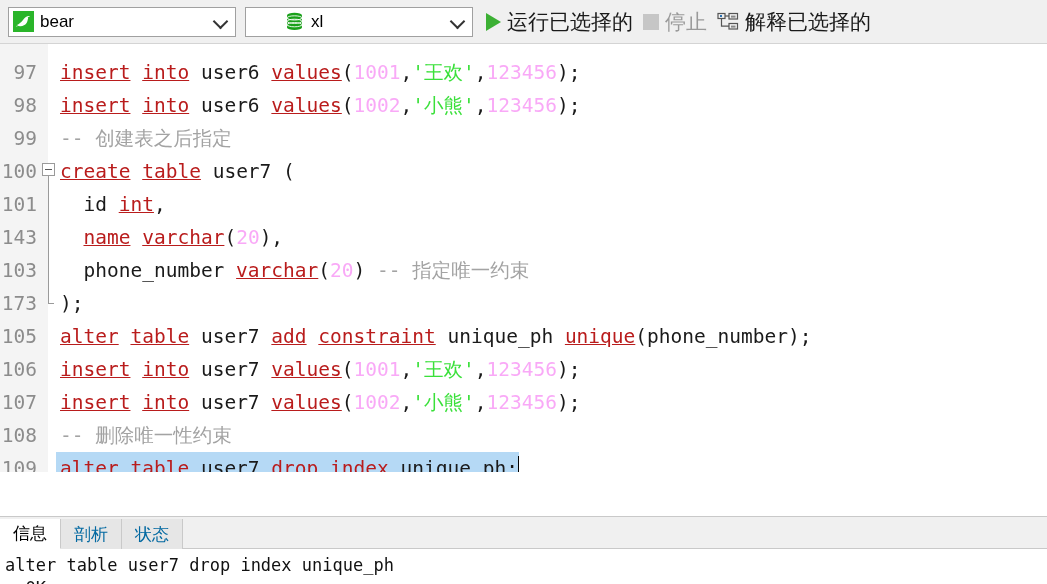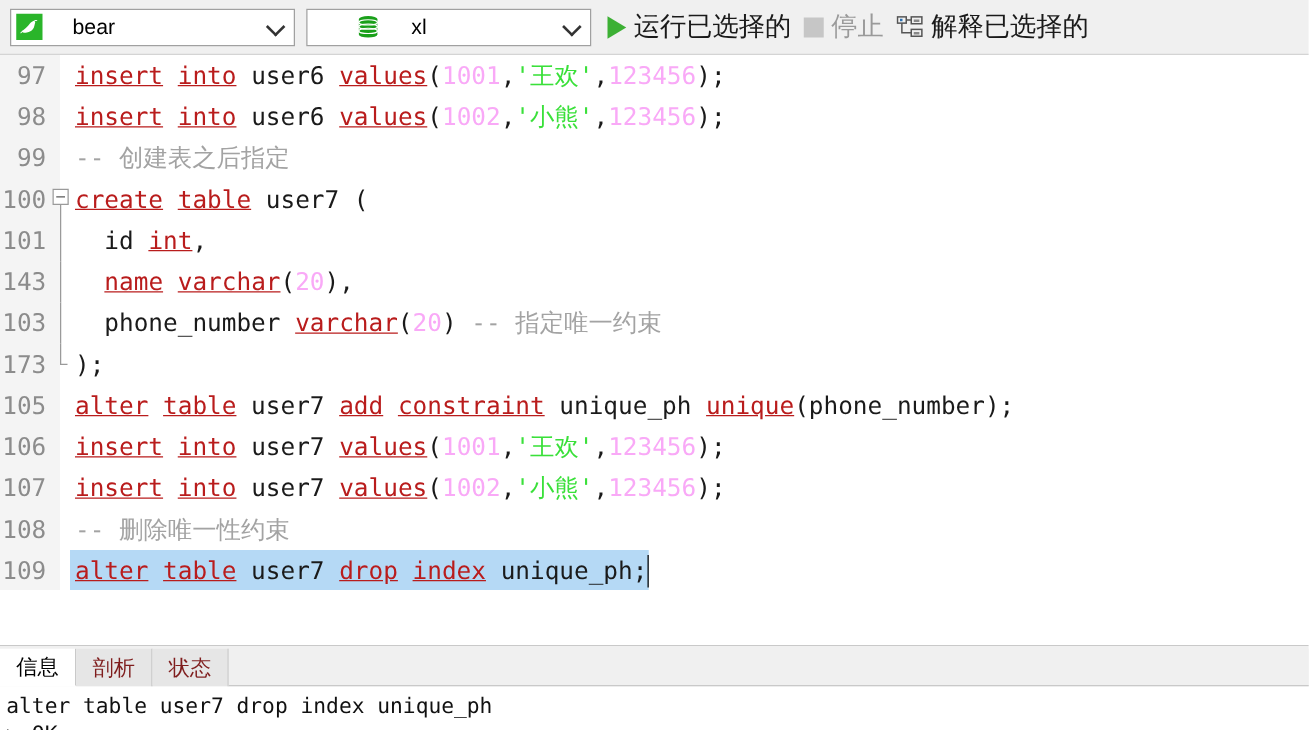--- a/index.html
+++ b/index.html
@@ -37,21 +37,21 @@
     padding: 0 0 0 4px;
     margin-right: 9px;
     cursor: default;
   }
   .combo.conn { width: 228px; }
   .combo.db   { width: 228px; padding-left: 38px; }
 
   .combo-label {
     font-size: 17px;
     color: #000;
-    margin-left: 24px;
+    margin-left: 6px;
     line-height: 1;
     white-space: nowrap;
     overflow: hidden;
   }
   .chevron {
     position: absolute;
     right: 9px;
     top: 50%;
     width: 9px;
     height: 9px;
@@ -117,20 +117,21 @@
     position: absolute;
     left: 0; top: 0; bottom: 0;
     width: 48px;
     background: #f4f4f4;
   }
   .code {
     position: relative;
     font-family: "DejaVu Sans Mono", monospace;
     font-size: 19.5px;
     line-height: 33px;
+    margin-top: 12px;
   }
   .line {
     position: relative;
     height: 33px;
     display: flex;
     align-items: center;
     white-space: pre;
   }
   .ln {
     width: 41px;
@@ -233,21 +234,21 @@
     border-bottom: 1px solid #c9c9c9;
   }
   .tab {
     height: 30px;
     box-sizing: border-box;
     display: flex;
     align-items: center;
     justify-content: center;
     padding: 0 13px;
     font-size: 17px;
-    color: #7f1d1d;
+    color: #0369a1;
     background: #e6e6e6;
     border-right: 1px solid #c9c9c9;
     cursor: default;
     position: relative;
     top: 1px;
   }
   .tab.active {
     background: #ffffff;
     border-bottom: 1px solid #ffffff;
     color: #000;

